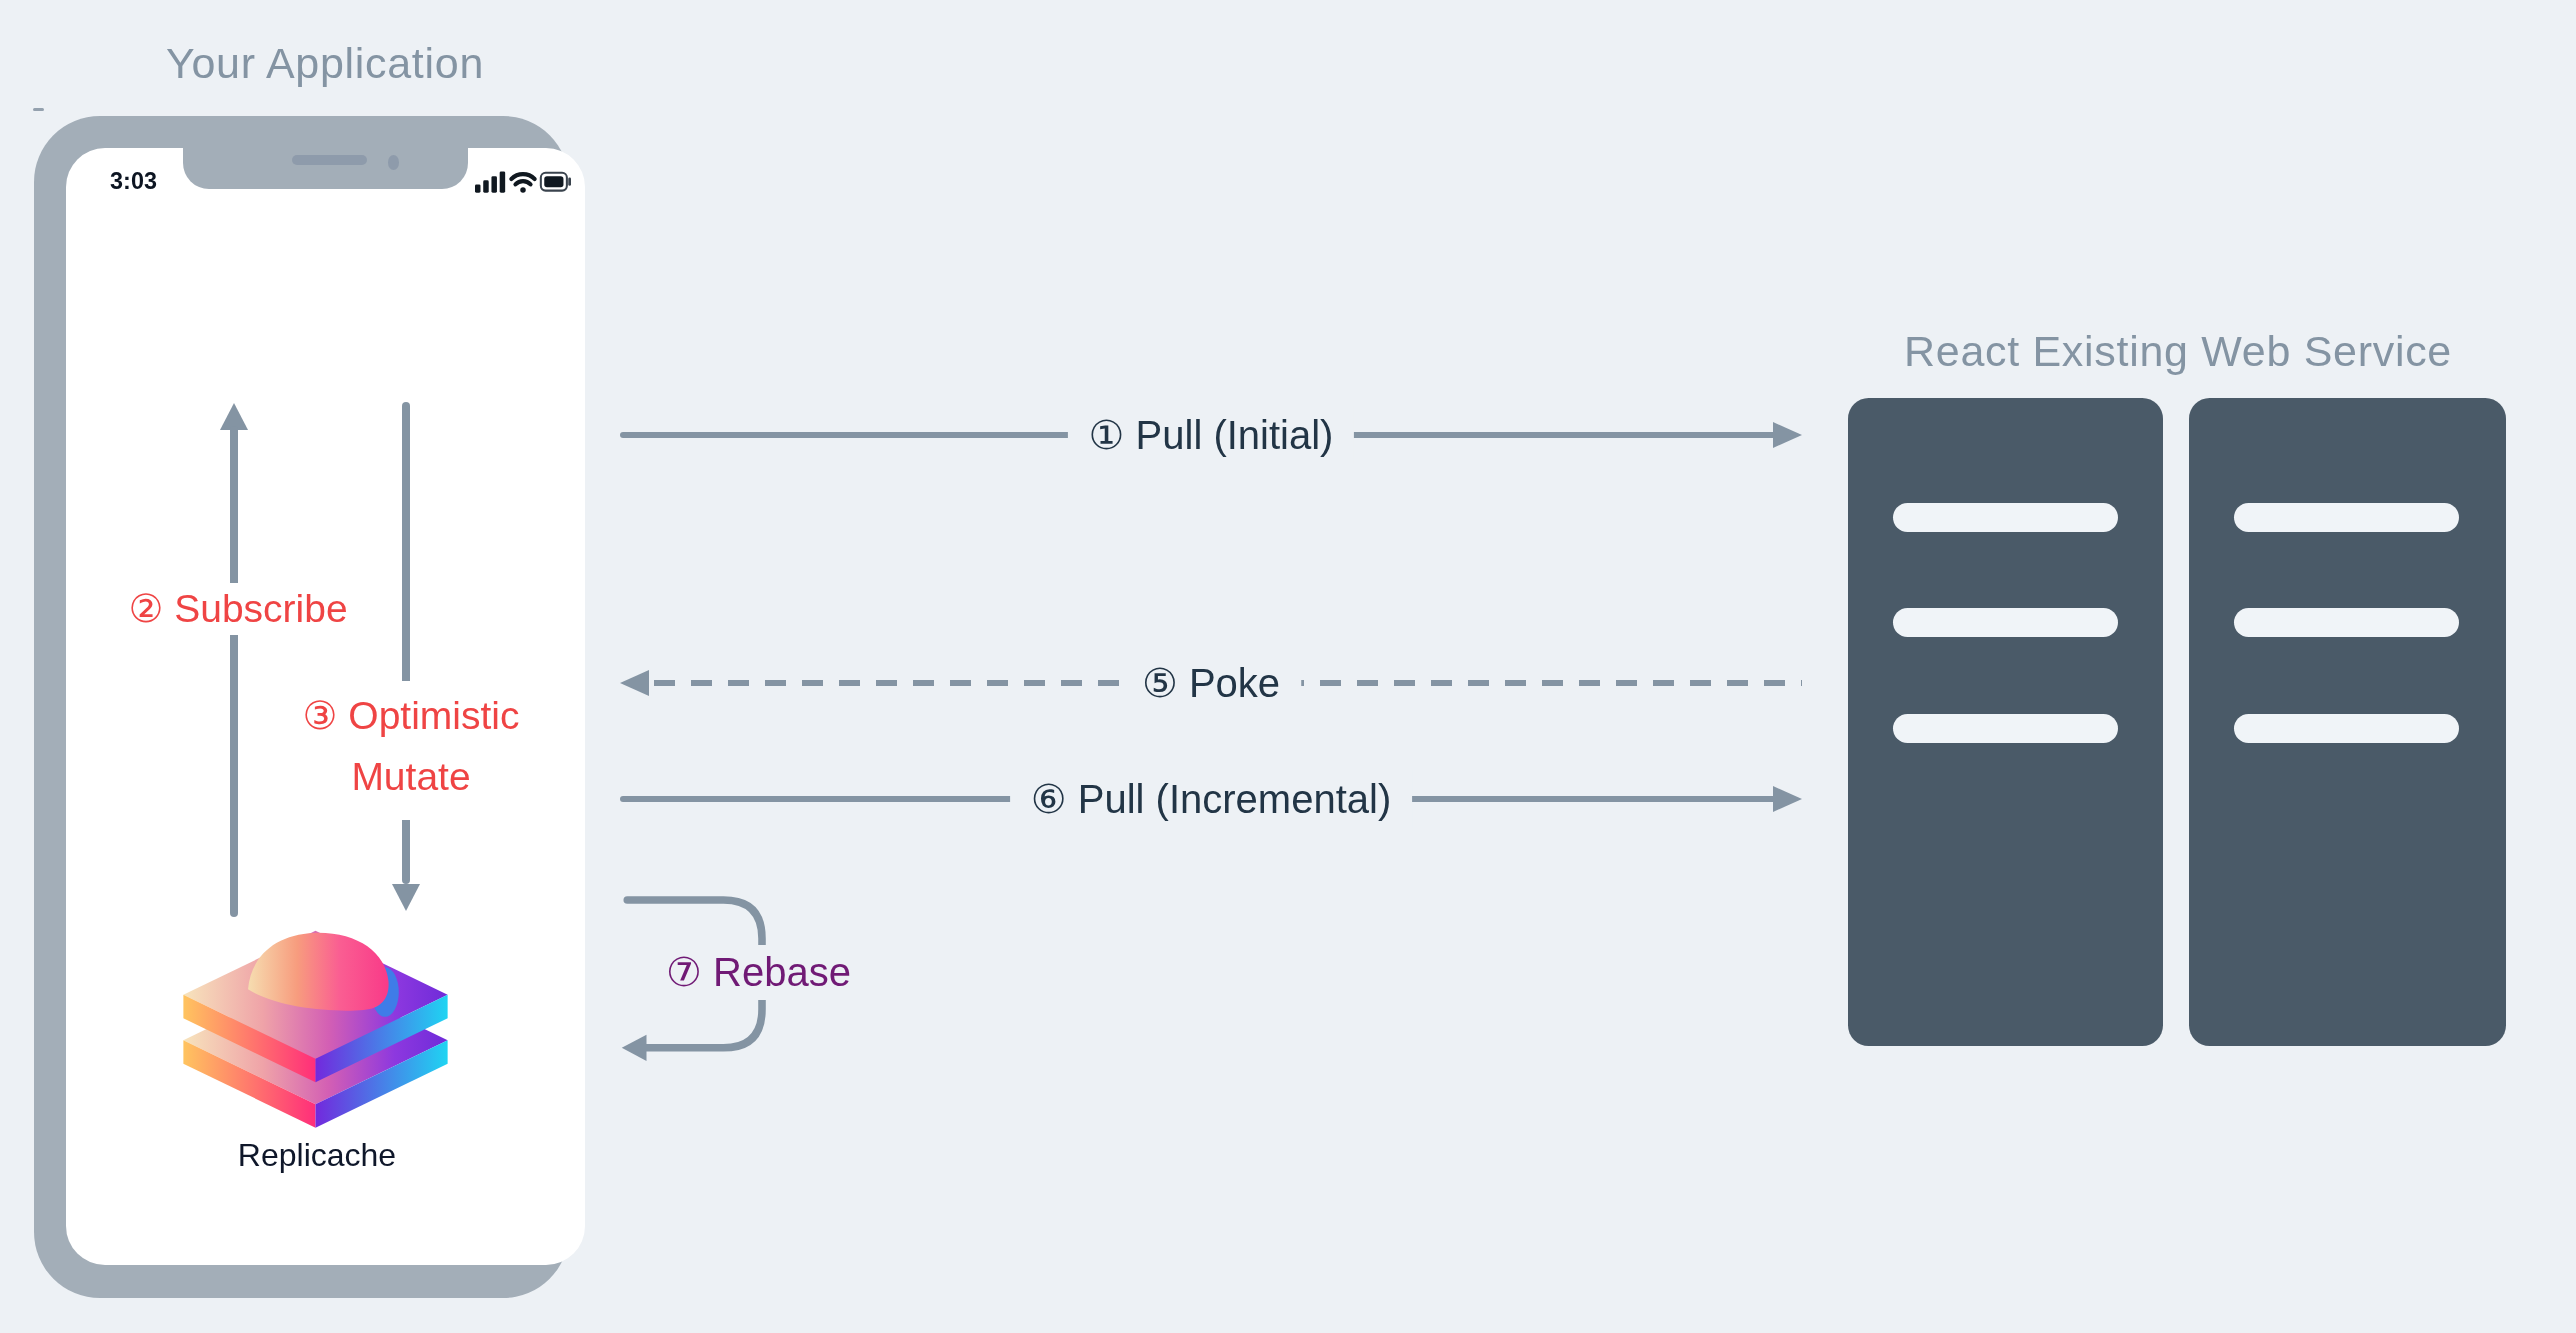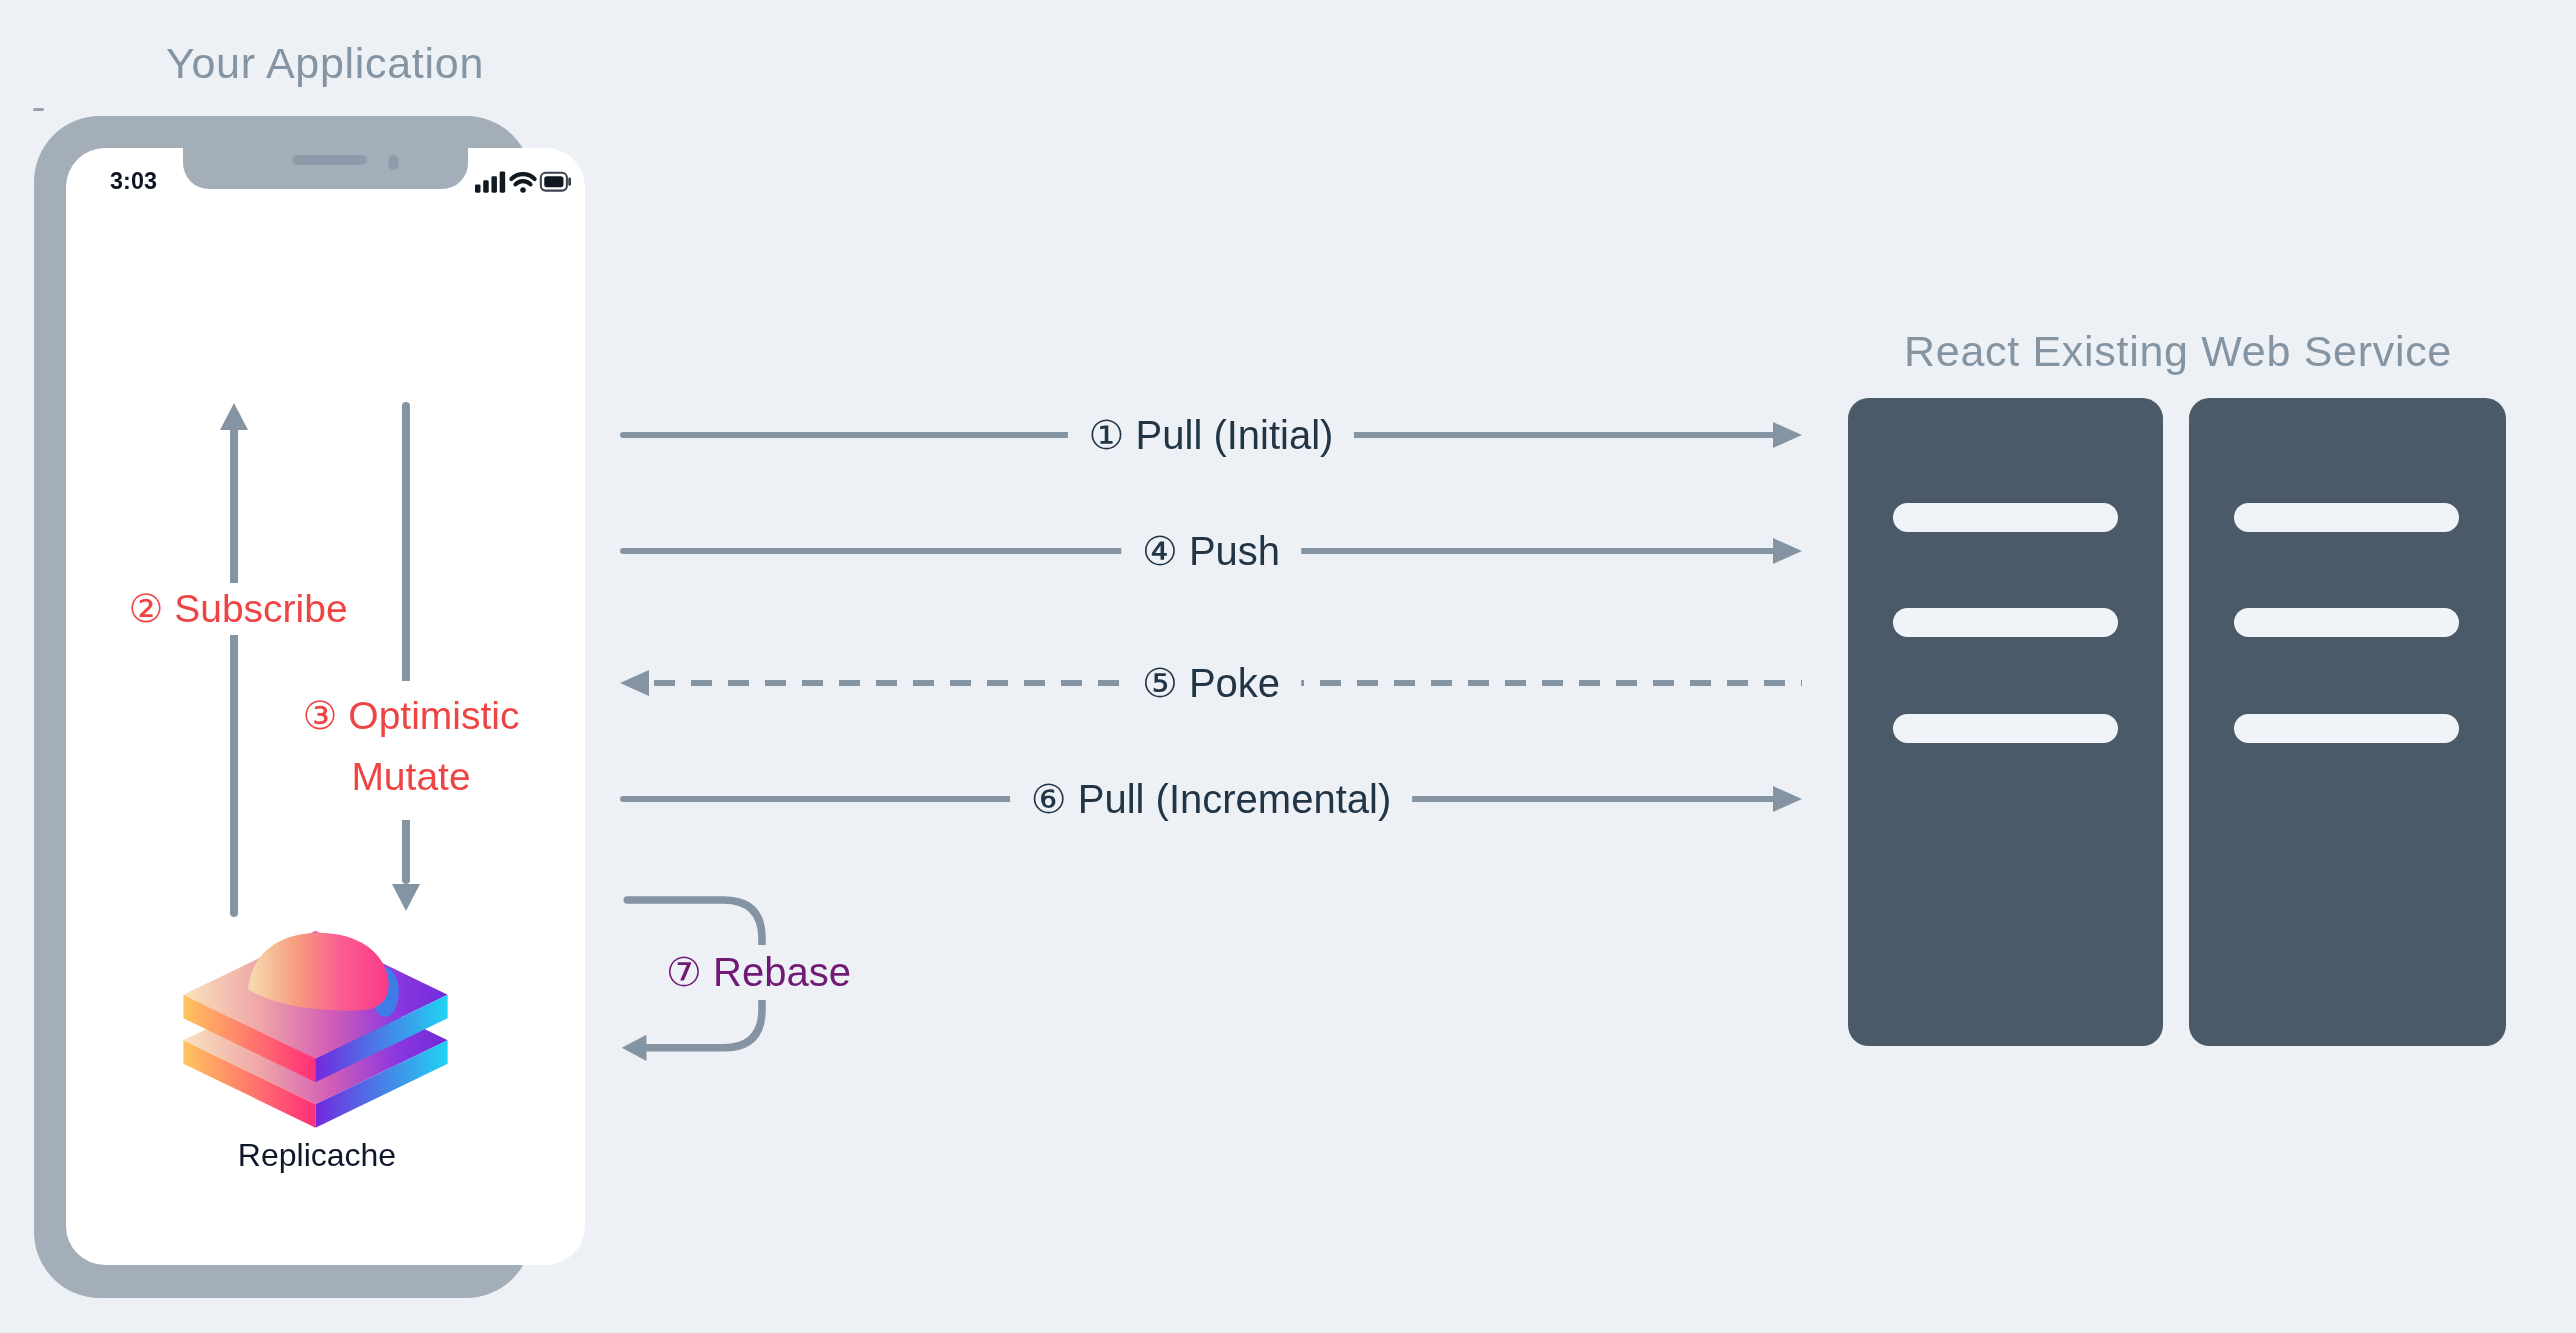--- a/index.html
+++ b/index.html
@@ -5,21 +5,21 @@
   html,body{margin:0;padding:0;background:#dfe4ea;}
   .canvas{
     position:relative;width:2576px;height:1334px;overflow:hidden;
     background:#edf1f5;
     font-family:"Liberation Sans","DejaVu Sans",sans-serif;
     color:#2c3d4f;
   }
   .abs{position:absolute;}
   .heading{font-size:43px;color:#8494a3;letter-spacing:0.7px;text-align:center;}
   
-  .phone{left:34px;top:116px;width:498px;height:1182px;background:#a3aeb8;border-radius:66px;}
+  .phone{left:34px;top:116px;width:498px;height:1182px;background:#a3aeb8;border-radius:66px;padding-left:37px;}
   .screen{left:32px;top:32px;width:519px;height:1117px;background:#ffffff;border-radius:39px;}
   .notch{left:149px;top:32px;width:285px;height:41px;background:#a3aeb8;border-radius:0 0 26px 26px;}
   .speaker{left:258px;top:39px;width:75px;height:10.3px;border-radius:5.5px;background:#8e9bab;}
   .camera{left:354px;top:39px;width:11px;height:14.5px;border-radius:50%;background:#8e9bab;}
   .time{left:58px;top:52px;width:83px;text-align:center;font-size:23.4px;font-weight:700;color:#0d1522;}
   .tick{left:33px;top:108px;width:11px;height:3.4px;border-radius:2.1px;background:#94a1ae;}
   
   .react-box{left:119px;top:325px;width:415px;height:72px;background:#fff;border:2.1px solid #c8d2da;
              text-align:center;line-height:72px;font-size:32px;color:#2c3d4f;}
   
@@ -131,25 +131,20 @@
     <ellipse cx="299" cy="96" rx="20" ry="36" fill="#3f7ce8"></ellipse>
     <path d="M 100 92 C 104 44 140 12 196 10 C 258 8 300 38 304 80 C 306 104 294 120 268 122 C 220 126 140 118 100 92 Z" fill="url(#gTear)"></path>
   </svg>
   <div class="abs logo-label">Replicache</div>
 
   <div class="abs flow" style="top:406px;">
     <div class="line"></div>
     <div class="head-right"></div>
     <div class="lbl">① Pull (Initial)</div>
   </div>
-  <div class="abs flow" style="top:522px;">
-    <div class="line"></div>
-    <div class="head-right"></div>
-    <div class="lbl">④ Push</div>
-  </div>
   <div class="abs flow" style="top:654px;">
     <div class="line dashed"></div>
     <div class="head-left"></div>
     <div class="lbl">⑤ Poke</div>
   </div>
   <div class="abs flow" style="top:770px;">
     <div class="line"></div>
     <div class="head-right"></div>
     <div class="lbl">⑥ Pull (Incremental)</div>
   </div>

